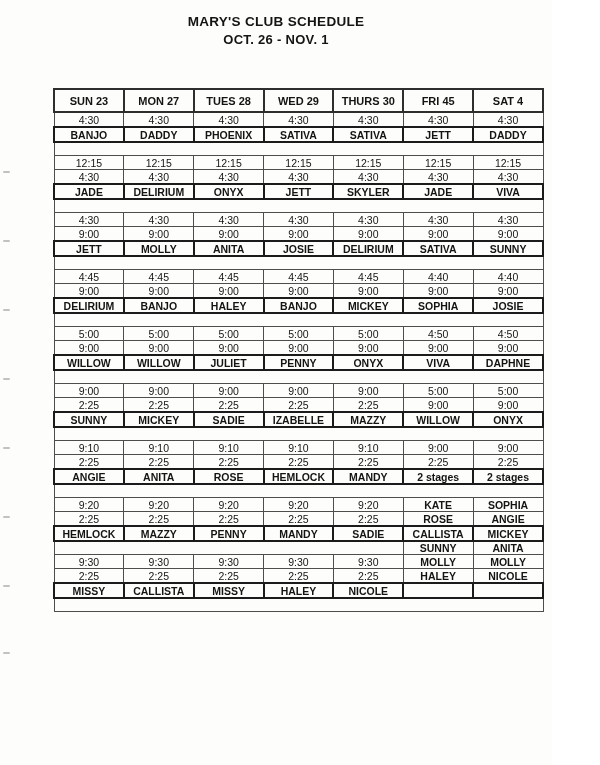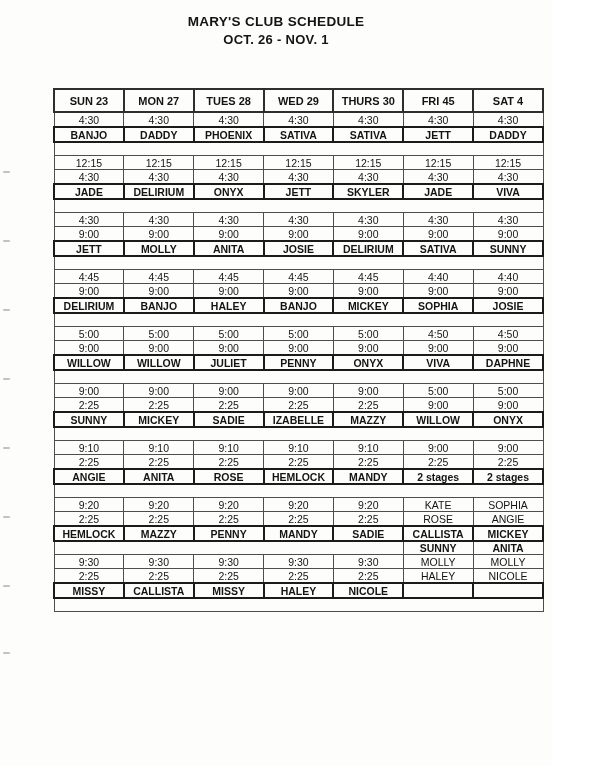--- a/index.html
+++ b/index.html
@@ -49,21 +49,21 @@
     font-size:11px;
     font-weight:bold;
   }
   tr.row-time td{
     border:1px solid #4d4d4d;
     height:13px;
     font-size:10.5px;
     font-weight:normal;
   }
   tr.row-time td.cell-name{
-    font-weight:normal;
+    font-weight:bold;
   }
   tr.row-name td{
     border:2px solid #1b1b1b;
     height:13px;
     font-size:10.5px;
     font-weight:bold;
   }
   tr.row-spacer td, tr.row-spacer_names td{
     border:1px solid #4d4d4d;
     height:12px;

